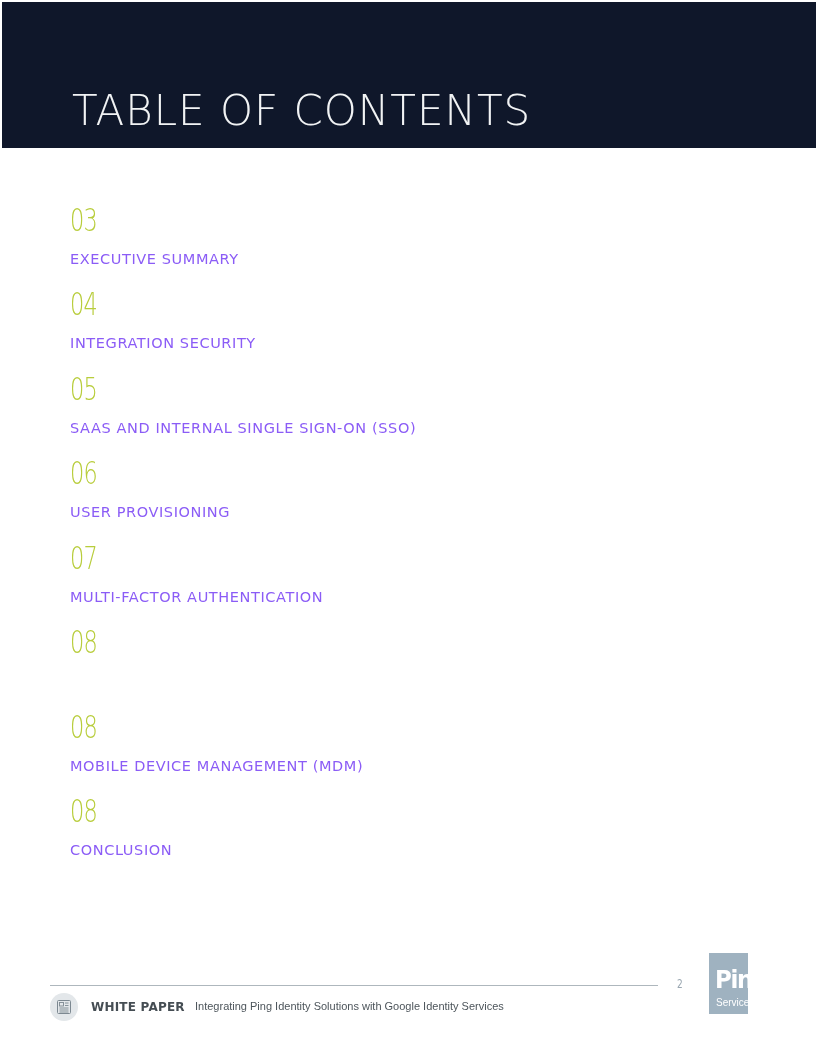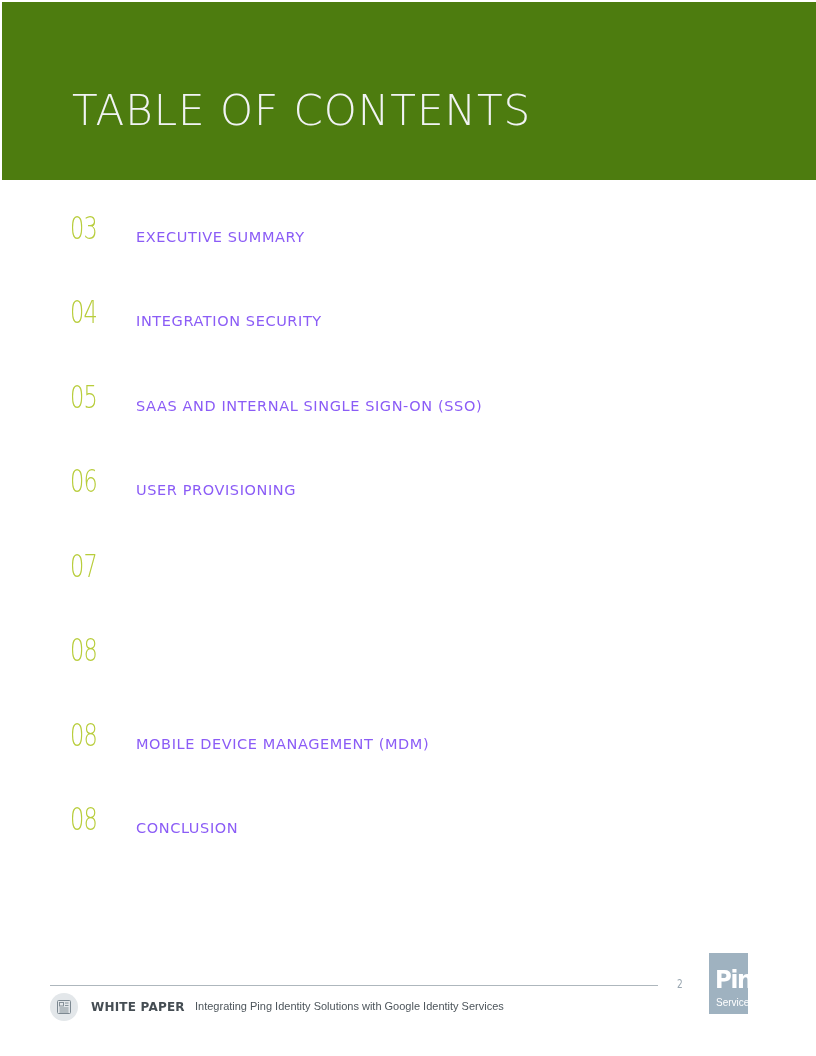--- a/index.html
+++ b/index.html
@@ -12,42 +12,43 @@
       height: 1056px;
       position: relative;
       overflow: hidden;
       font-family: "Liberation Sans", sans-serif;
     }
     .header-band {
       position: absolute;
       left: 2px;
       top: 2px;
       width: 814px;
-      height: 178px;
-      background: #4d7c0f;
+      height: 146px;
+      background: #0f172a;
     }
     .header-title {
       position: absolute;
       left: 70px;
       top: 88px;
       font-family: "DejaVu Sans", sans-serif;
       font-weight: 200;
       font-size: 42px;
       letter-spacing: 1px;
       color: #f1f3f4;
       line-height: 1;
       -webkit-text-stroke: 0;
       font-stretch: normal;
     }
     .toc-item {
       position: absolute;
       left: 70px;
       height: 40px;
       display: flex;
-      align-items: flex-end;
+      align-items: flex-start;
+      flex-direction: column;
     }
     .toc-num {
       width: 66px;
       font-family: "DejaVu Sans", sans-serif;
       font-size: 32px;
       font-weight: 300;
       color: #b8cd3b;
       transform: scaleX(0.7);
       transform-origin: left center;
       letter-spacing: -1px;
@@ -162,20 +163,21 @@
   <div class="toc-item" style="top:373px;">
     <span class="toc-num">05</span>
     <span class="toc-label">SAAS AND INTERNAL SINGLE SIGN-ON (SSO)</span>
   </div>
   <div class="toc-item" style="top:457px;">
     <span class="toc-num">06</span>
     <span class="toc-label">USER PROVISIONING</span>
   </div>
   <div class="toc-item" style="top:542px;">
     <span class="toc-num">07</span>
+    <span class="toc-label">MULTI-FACTOR AUTHENTICATION</span>
   </div>
   <div class="toc-item" style="top:626px;">
     <span class="toc-num">08</span>
   </div>
   <div class="toc-item" style="top:711px;">
     <span class="toc-num">08</span>
     <span class="toc-label">MOBILE DEVICE MANAGEMENT (MDM)</span>
   </div>
   <div class="toc-item" style="top:795px;">
     <span class="toc-num">08</span>

